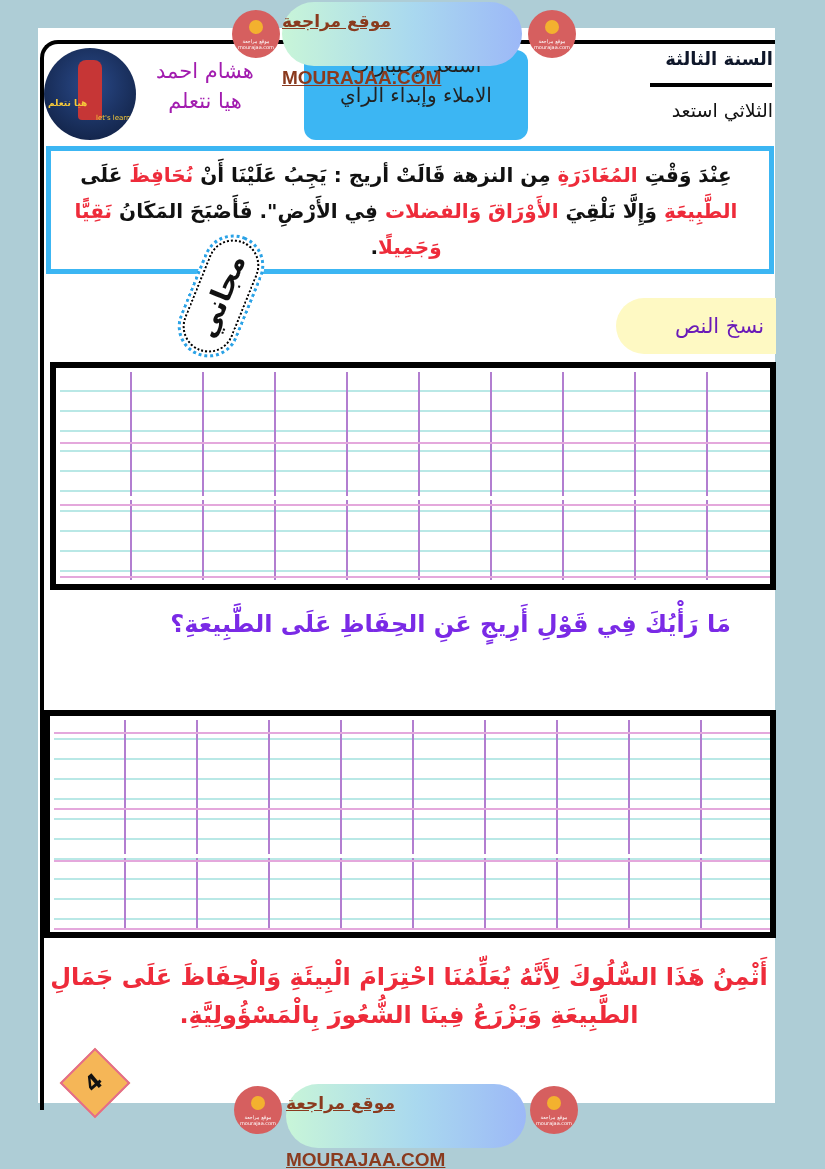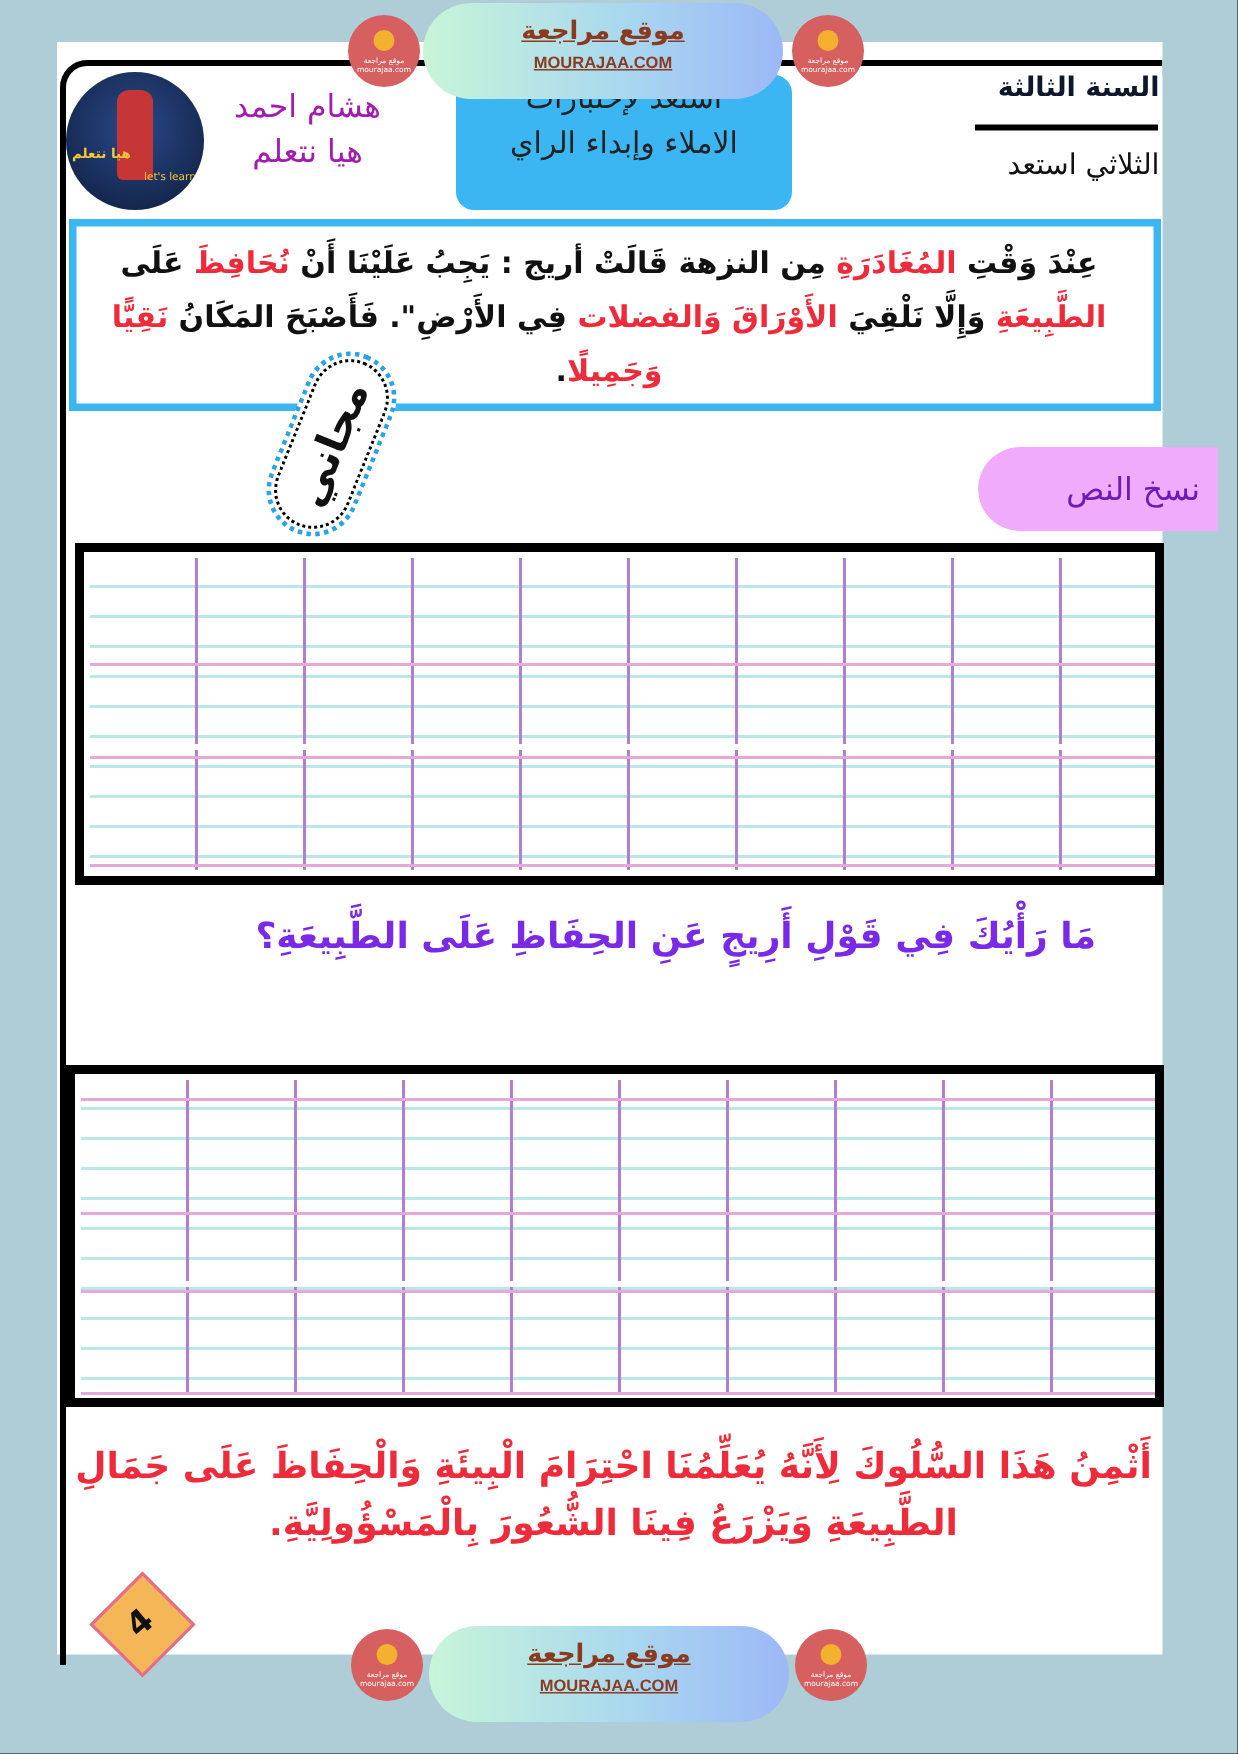--- a/index.html
+++ b/index.html
@@ -15,24 +15,24 @@
     .frame {
       position:absolute; left:40px; top:40px; width:735px; height:1070px;
       border-left:4px solid #000; border-top:4px solid #000;
       border-top-left-radius:18px;
       box-sizing:border-box;
     }
     
     .banner {
       position:absolute; width:240px; height:64px; border-radius:32px;
       background:linear-gradient(90deg,#c8f5d8,#a9d8ef 55%,#9cb8f7);
-      text-align:center; z-index:5;
+      text-align:left; z-index:5;
     }
     .banner .ar { color:#8a3a1e; font-size:17px; font-weight:bold; text-decoration:underline; margin-top:9px; line-height:20px; }
-    .banner .en { color:#8a3a1e; font-size:11px; font-weight:bold; text-decoration:underline; line-height:22px; font-family:"Liberation Sans", sans-serif; }
+    .banner .en { color:#8a3a1e; font-size:19px; font-weight:bold; text-decoration:underline; line-height:22px; font-family:"Liberation Sans", sans-serif;margin-top:36px; }
     .badge {
       position:absolute; width:48px; height:48px; border-radius:50%;
       background:#d65f5f; z-index:5;
     }
     .badge .dot { position:absolute; left:17px; top:10px; width:14px; height:14px; border-radius:50%; background:#f3b12f; }
     .badge .cap { position:absolute; left:0; right:0; top:28px; font-size:5px; color:#fff; text-align:center; line-height:6px; }
 
     
     .avatar {
       position:absolute; left:44px; top:48px; width:92px; height:92px; border-radius:50%;
@@ -65,22 +65,22 @@
     
     .stamp {
       position:absolute; left:190px; top:232px; width:62px; height:128px;
       border:3px dotted #2aa2e6; border-radius:32px; transform:rotate(22deg);
       background:#fff; box-sizing:border-box; z-index:4;
       outline:2px dotted #000; outline-offset:-7px;
     }
     .stamp span { position:absolute; left:50%; top:50%; transform:translate(-50%,-50%) rotate(-90deg); font-size:28px; font-weight:bold; white-space:nowrap; color:#111; }
 
     .pill {
-      position:absolute; left:652px; top:298px; width:160px; height:56px;
-      background:#f0abfc; border-radius:28px 0 0 28px;
+      position:absolute; left:616px; top:298px; width:160px; height:56px;
+      background:#fef9c3; border-radius:28px 0 0 28px;
       direction:rtl; font-size:21px; color:#6a1bb8; line-height:56px; padding-right:12px; box-sizing:border-box;
     }
 
     
     .grid {
       position:absolute; border:6px solid #000; box-sizing:border-box; background:#fff; overflow:hidden;
     }
     .grid .paper {
       position:absolute; left:4px; top:4px; right:0; bottom:4px;
       background-image:

